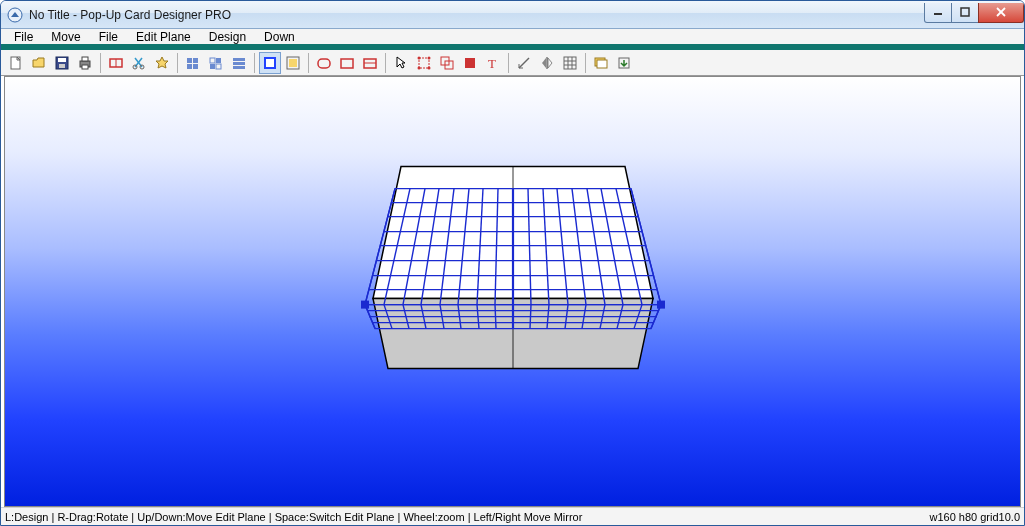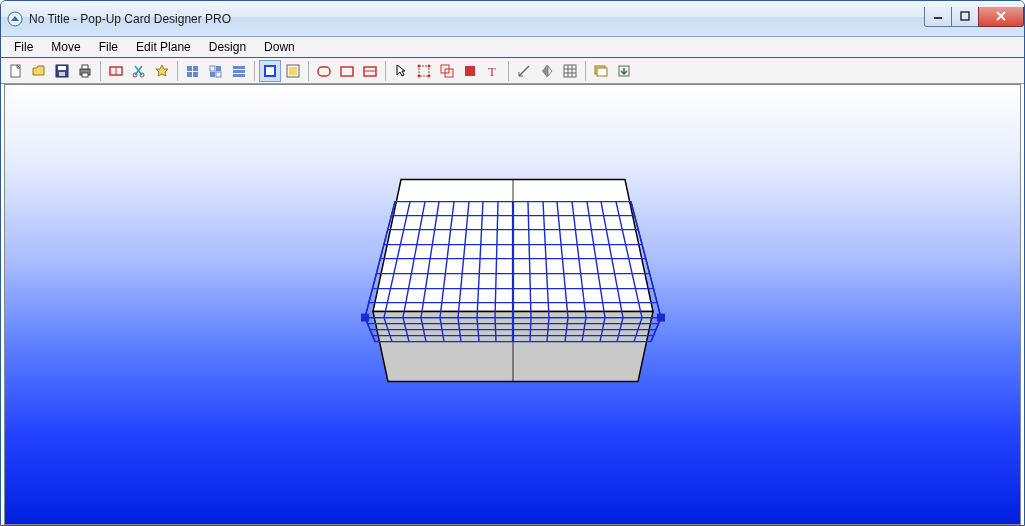--- a/index.html
+++ b/index.html
@@ -1,26 +1,26 @@
 <!DOCTYPE html>
 <html><head>
 <meta charset="utf-8">
 <style>
   * { box-sizing: border-box; margin: 0; padding: 0; }
   html, body { width: 1025px; height: 526px; font-family: "Segoe UI", Tahoma, sans-serif; overflow: hidden; }
   .window { width: 1025px; height: 526px; border: 1px solid #2a5a9a; background: #fff; display: flex; flex-direction: column; border-radius: 6px 6px 0 0; overflow: hidden; }
-  .titlebar { height: 36px; background: linear-gradient(to bottom, #f0f6fc 0%, #e1ecf7 45%, #c9ddf2 46%, #d6e6f7 100%); display: flex; align-items: center; padding: 0 0 0 6px; border-bottom: 1px solid #8aa9cc; position: relative; }
+  .titlebar { height: 28px; background: linear-gradient(to bottom, #f0f6fc 0%, #e1ecf7 45%, #c9ddf2 46%, #d6e6f7 100%); display: flex; align-items: center; padding: 0 0 0 6px; border-bottom: 1px solid #8aa9cc; position: relative; }
   .titlebar .icon { width: 16px; height: 16px; margin-right: 6px; }
   .titlebar .title { font-size: 12px; color: #1a1a1a; flex: 1; }
   .winbtns { display: flex; height: 20px; margin-top: -4px; }
   .winbtn { width: 28px; height: 20px; border: 1px solid #5a7aa0; border-top: none; margin-left: -1px; display: flex; align-items: center; justify-content: center; background: linear-gradient(#e8f0fa,#cfe1f5); }
   .winbtn.min { border-radius: 0 0 0 3px; }
   .winbtn.close { width: 46px; background: linear-gradient(#e79b90,#d6483a); border-color: #8a2f24; border-radius: 0 0 3px 0; }
   .winbtn svg { display: block; }
-  .menubar { height: 21px; background: #f4f4f4; display: flex; align-items: center; padding: 0 4px; font-size: 12px; border-bottom: 1px solid #0f766e; }
+  .menubar { height: 21px; background: #f4f4f4; display: flex; align-items: center; padding: 0 4px; font-size: 12px; border-bottom: 6px solid #0f766e; }
   .menuitem { padding: 2px 9px; cursor: default; }
   .toolbar { height: 26px; background: #f4f4f4; border-bottom: 1px solid #9a9a9a; display: flex; align-items: center; padding: 0 4px; gap: 1px; }
   .tbtn { width: 22px; height: 22px; display: flex; align-items: center; justify-content: center; border: 1px solid transparent; }
   .tbtn.active { background: #cfe1f5; border: 1px solid #7aa0d0; }
   .tsep { width: 1px; height: 20px; background: #b0b0b0; margin: 0 3px; }
   .canvas-wrap { flex: 1; position: relative; border: 1px solid #888; margin: 0 3px; overflow: hidden; }
   .canvas { width: 100%; height: 100%; background: linear-gradient(to bottom, #ffffff 0%, #e6ecff 18%, #a9bdff 40%, #5a7dff 60%, #2142ff 80%, #0020e0 100%); position: relative; }
   .card-svg { position: absolute; left: 50%; top: 50%; transform: translate(-50%, -58%); }
   .statusbar { height: 18px; background: #f4f4f4; display: flex; align-items: center; font-size: 11px; padding: 0 4px; border-top: 1px solid #d0d0d0; }
   .statusbar .left { flex: 1; }
@@ -301,14 +301,18 @@
           <line x1="289" y1="146" x2="281" y2="170"></line>
           <line x1="308" y1="146" x2="298" y2="170"></line>
         </g>
 
         <rect x="8" y="142" width="8" height="8" fill="#1a2ad0"></rect>
         <rect x="304" y="142" width="8" height="8" fill="#1a2ad0"></rect>
       </svg>
     </div>
   </div>
 
+  <div class="statusbar">
+    <span class="left">L:Design | R-Drag:Rotate | Up/Down:Move Edit Plane | Space:Switch Edit Plane | Wheel:zoom | Left/Right Move Mirror</span>
+    <span>w160 h80 grid10.0</span>
+  </div>
 
 </div>
 
 </body></html>

